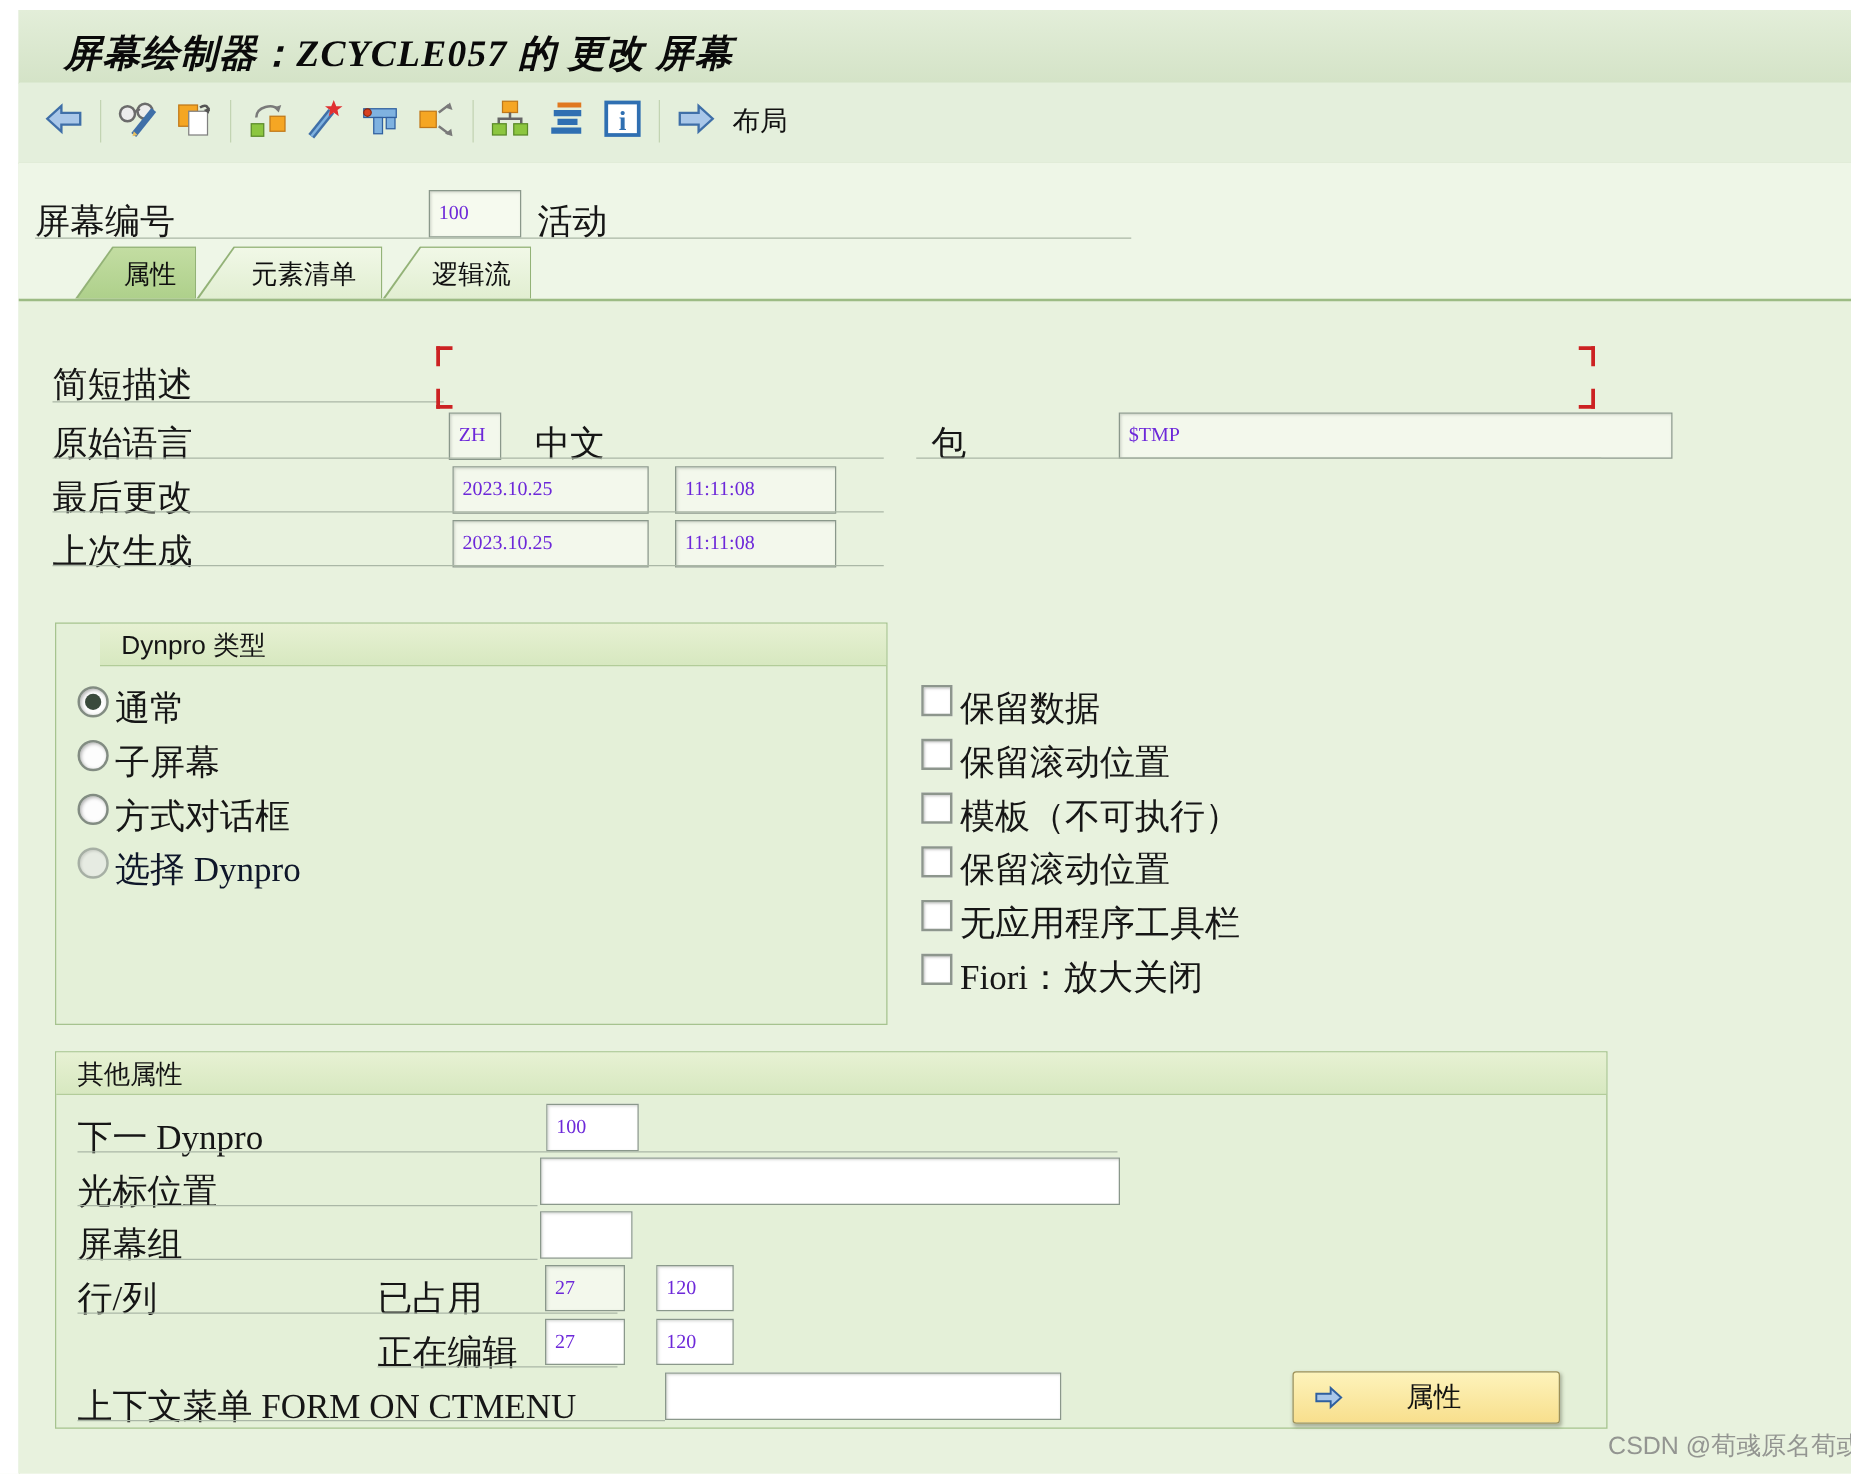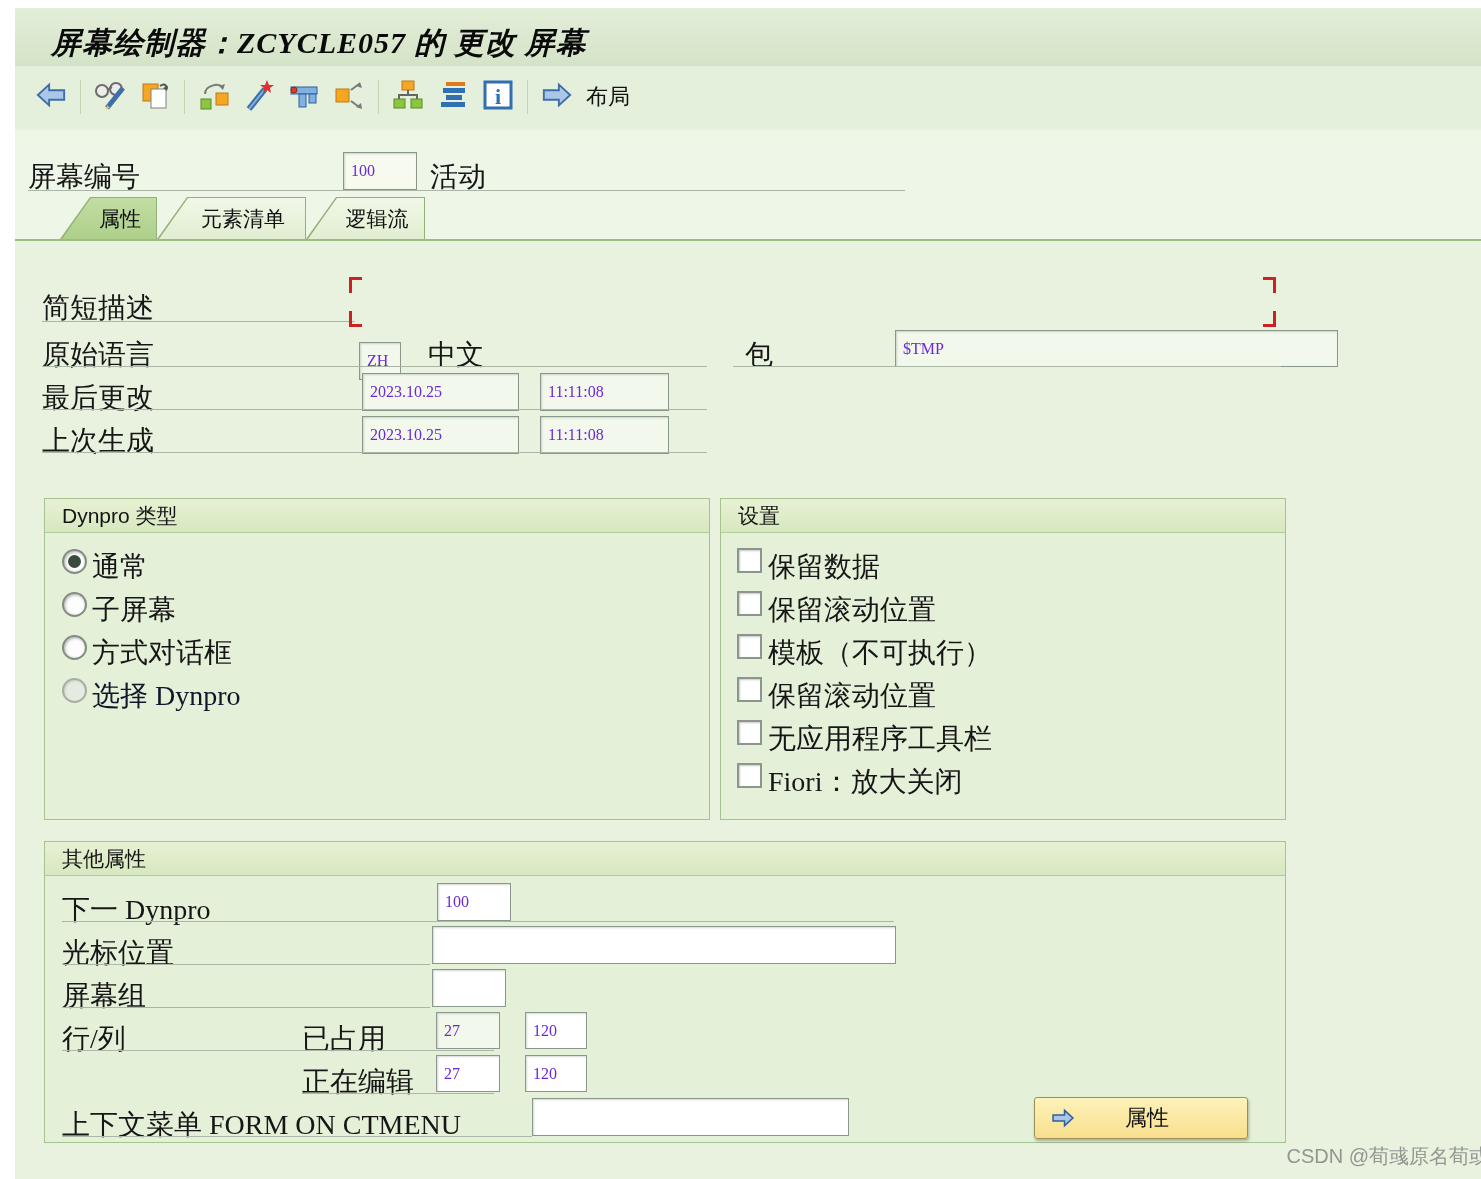--- a/index.html
+++ b/index.html
@@ -14,21 +14,21 @@
   .toolbar{position:absolute;left:15px;top:66px;width:1466px;height:64px;background:#e4efdc;border-bottom:1px solid #c6d8b6;}
   .tb-inner{position:absolute;left:18px;top:14px;display:flex;align-items:center;gap:9px;}
   .tbtn{width:36px;height:34px;display:flex;align-items:center;justify-content:center;}
   .tsep{width:1px;height:34px;background:#c2d4b2;margin:0 2px;}
   .tb-label{font-size:22px;color:#111;margin-left:2px;}
   .panel-upper{position:absolute;left:15px;top:130px;width:1466px;height:109px;background:#eef6e7;}
   .panel{position:absolute;left:15px;top:239px;width:1466px;height:940px;background:#e8f2de;border-top:2px solid #9cbb84;}
 
   
   .lbl{position:absolute;font-size:28px;color:#161616;white-space:nowrap;}
-  .lat{font-family:"Liberation Sans","DejaVu Sans",sans-serif;font-size:21px;}
+  .lat{font-family:"Liberation Sans","DejaVu Sans",sans-serif;font-size:21px;margin-left:35px;}
   .uline{position:absolute;height:1px;background:#aab7a6;}
   .fld{position:absolute;box-sizing:border-box;border:1px solid #8a988b;background:#f3f8ec;
        font-family:"Liberation Serif","DejaVu Serif",serif;font-size:16px;color:#6d28d9;
        padding:0 7px;box-shadow:inset 1px 1px 2px rgba(90,100,90,.25);}
   input.fld{outline:none;}
   .fld.white{background:#ffffff;}
   .fld.lite{background:#f6faef;}
 
   
   .tab{position:absolute;top:197px;height:42px;}
@@ -194,21 +194,21 @@
   </div>
 
   <div class="lbl" style="left:42px;top:289px;">简短描述</div>
   <div class="uline" style="left:42px;top:321px;width:313px;"></div>
   <div class="mark tl" style="left:349px;top:277px;"></div>
   <div class="mark bl" style="left:349px;top:311px;"></div>
   <div class="mark tr" style="left:1263px;top:277px;"></div>
   <div class="mark br" style="left:1263px;top:311px;"></div>
 
   <div class="lbl" style="left:42px;top:336px;">原始语言</div>
-  <input class="fld" style="left: 359px; top: 342px; width: 42px; height: 38px;" value="ZH">
+  <input class="fld" style="left: 359px; top: 330px; width: 42px; height: 38px;" value="ZH">
   <div class="lbl" style="left:428px;top:336px;">中文</div>
   <div class="uline" style="left:42px;top:366px;width:665px;"></div>
 
   <div class="lbl" style="left:745px;top:336px;">包</div>
   <input class="fld" style="left: 895px; top: 330px; width: 443px; height: 37px;" value="$TMP">
   <div class="uline" style="left:733px;top:366px;width:548px;"></div>
 
   <div class="lbl" style="left:42px;top:379px;">最后更改</div>
   <input class="fld" style="left: 362px; top: 373px; width: 157px; height: 38px;" value="2023.10.25">
   <input class="fld" style="left: 540px; top: 373px; width: 129px; height: 38px;" value="11:11:08">
@@ -224,23 +224,20 @@
   </div>
   <div class="radio sel" style="left:62px;top:549px;"></div>
   <div class="lbl" style="left:92px;top:548px;">通常</div>
   <div class="radio" style="left:62px;top:592px;"></div>
   <div class="lbl" style="left:92px;top:591px;">子屏幕</div>
   <div class="radio" style="left:62px;top:635px;"></div>
   <div class="lbl" style="left:92px;top:634px;">方式对话框</div>
   <div class="radio dis" style="left:62px;top:678px;"></div>
   <div class="lbl dis-txt" style="left:92px;top:677px;">选择 Dynpro</div>
 
-  <div class="gbox" style="left:720px;top:498px;width:566px;height:322px;">
-    <div class="gbox-h">设置</div>
-  </div>
   <div class="cbx" style="left:737px;top:548px;"></div>
   <div class="lbl" style="left:768px;top:548px;">保留数据</div>
   <div class="cbx" style="left:737px;top:591px;"></div>
   <div class="lbl" style="left:768px;top:591px;">保留滚动位置</div>
   <div class="cbx" style="left:737px;top:634px;"></div>
   <div class="lbl" style="left:768px;top:634px;">模板（不可执行）</div>
   <div class="cbx" style="left:737px;top:677px;"></div>
   <div class="lbl" style="left:768px;top:677px;">保留滚动位置</div>
   <div class="cbx" style="left:737px;top:720px;"></div>
   <div class="lbl" style="left:768px;top:720px;">无应用程序工具栏</div>

